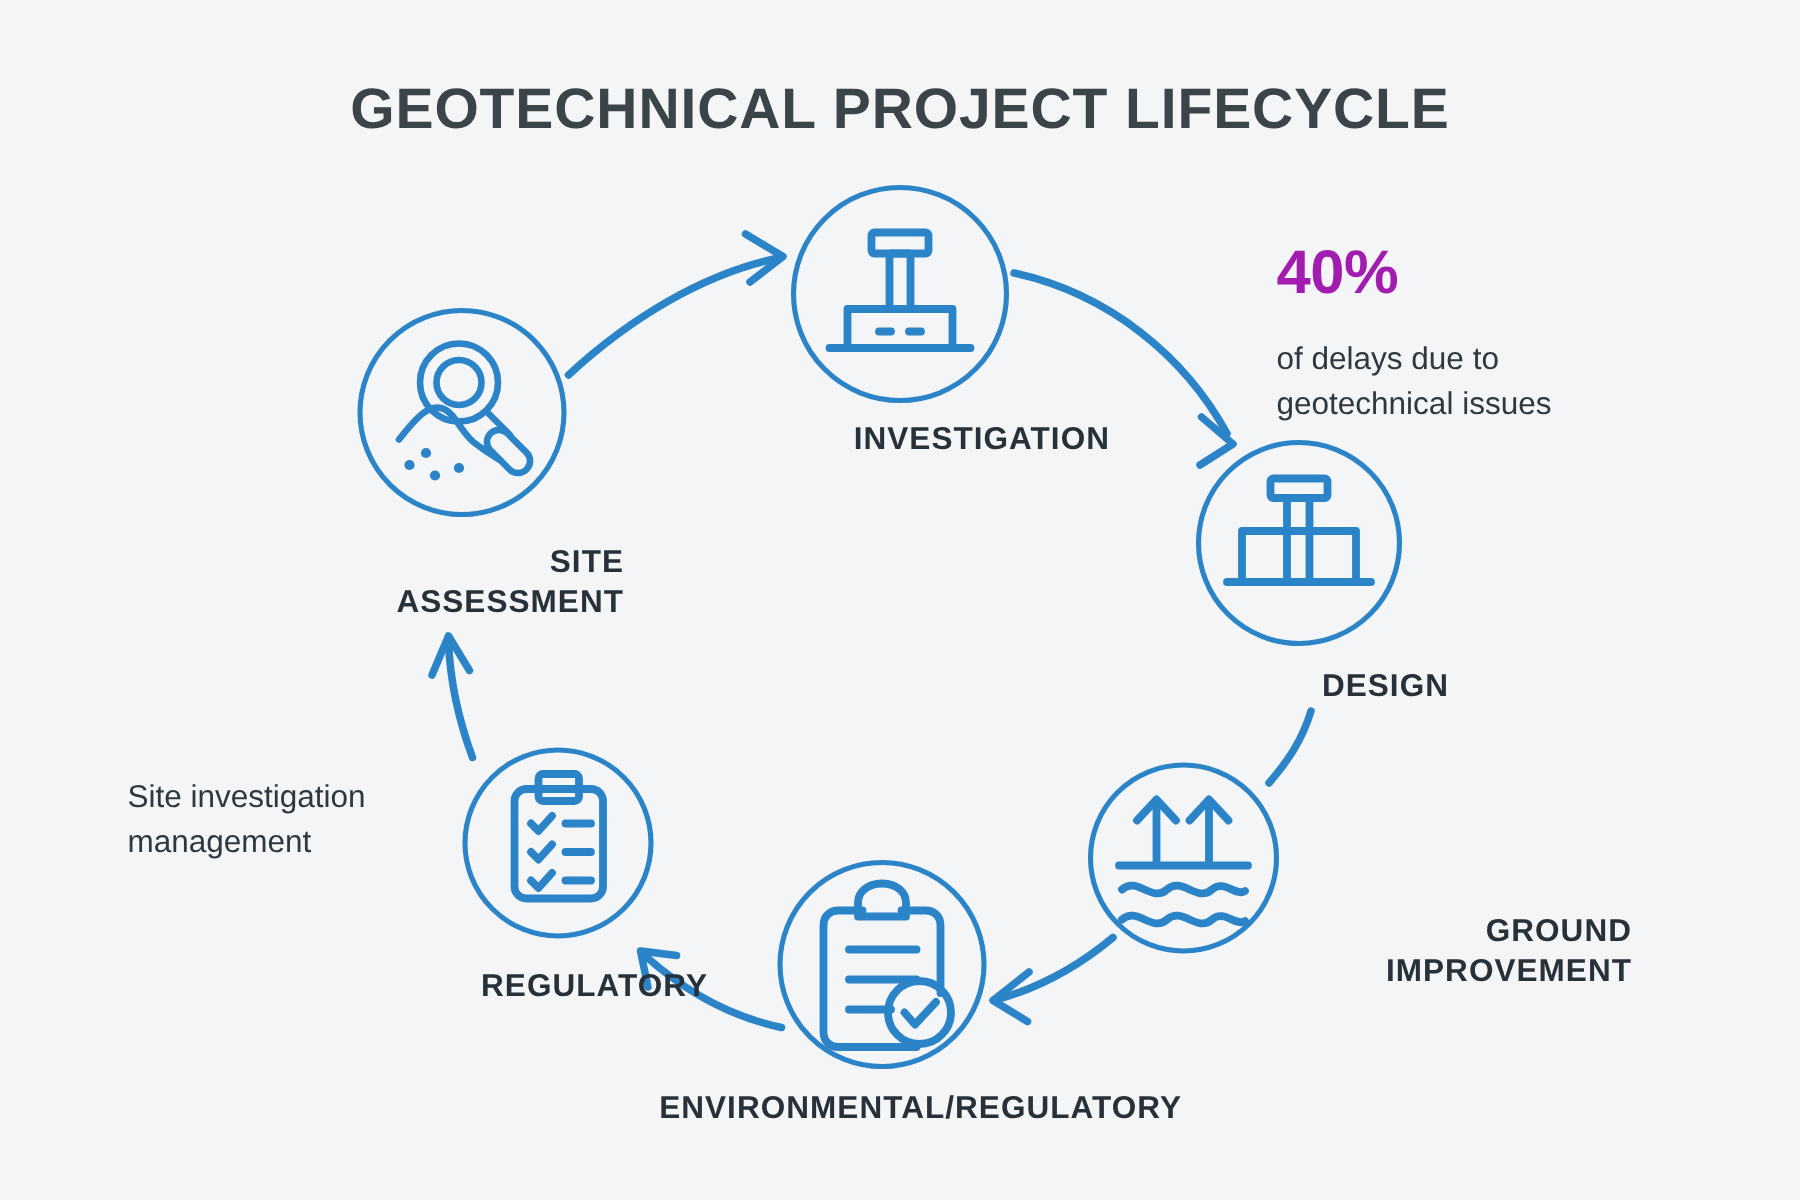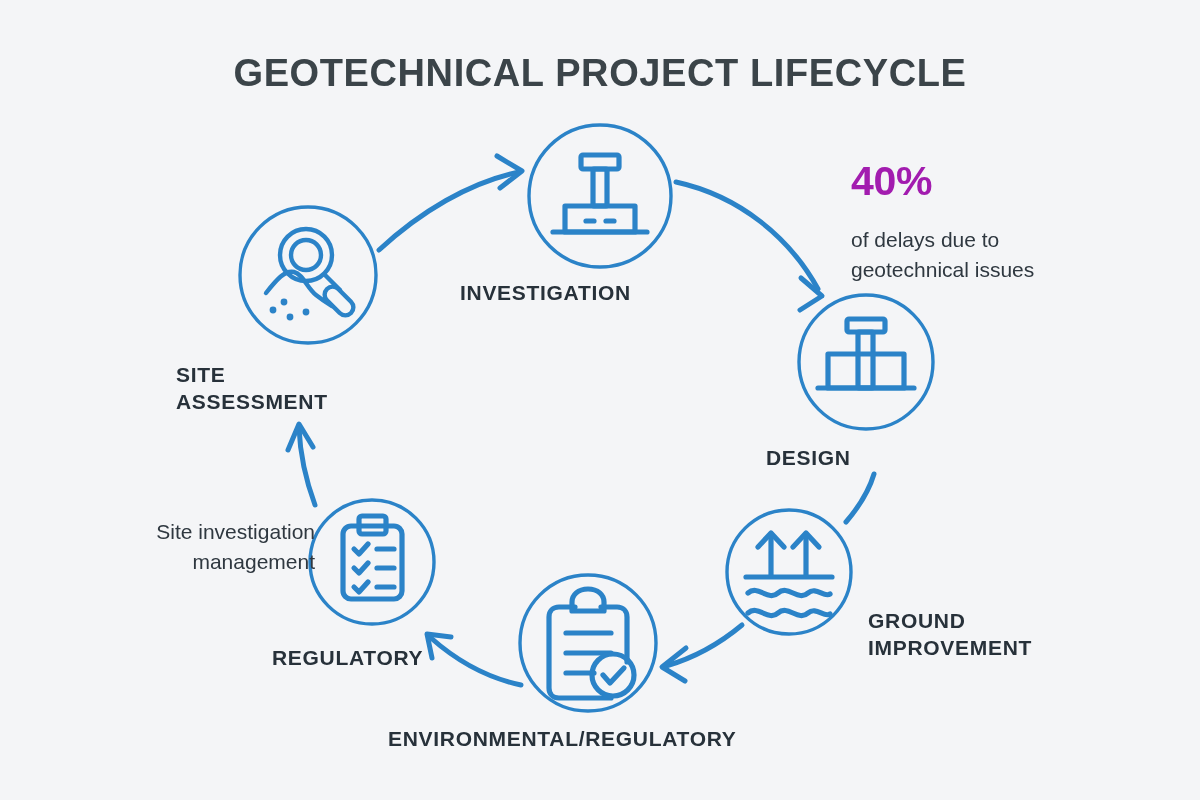--- a/index.html
+++ b/index.html
@@ -34,21 +34,21 @@
   }
   svg#diagram {
     position: absolute;
     top: 0;
     left: 0;
     width: 1200px;
     height: 800px;
   }
   .node-label {
     position: absolute;
-    text-align: left;
+    text-align: right;
     font-size: 21px;
     font-weight: bold;
     color: #27313a;
     letter-spacing: 0.7px;
     line-height: 1.28;
     font-family: "Liberation Sans", sans-serif;
   }
   .callout {
     position: absolute;
     font-family: "Liberation Sans", sans-serif;
@@ -204,41 +204,41 @@
   </div>
 
   <div class="node-label" style="left:460px; top:280px; width:280px;">
     <div>INVESTIGATION</div>
   </div>
 
   <div class="node-label" style="left:766px; top:445px; width:200px;">
     <div>DESIGN</div>
   </div>
 
-  <div class="node-label" style="left:868px; top:608px; width:220px; text-align:left;">
+  <div class="node-label" style="left:868px; top:608px; width:220px; text-align:right;">
     <div>GROUND</div>
     <div>IMPROVEMENT</div>
   </div>
 
   <div class="node-label" style="left:388px; top:726px; width:400px;">
     <div>ENVIRONMENTAL/REGULATORY</div>
   </div>
 
   <div class="node-label" style="left:272px; top:645px; width:200px;">
     <div>REGULATORY</div>
   </div>
 
   <div class="callout" style="left:851px; top:160px; width:300px;">
     <div class="stat-value">40%</div>
     <div class="stat-desc">
       <div>of delays due to</div>
       <div>geotechnical issues</div>
     </div>
   </div>
 
-  <div class="callout" style="left:85px; top:517px; width:230px;text-align:right;">
+  <div class="callout" style="left:85px; top:517px; width:230px;">
     <div class="note-text">
       <div>Site investigation</div>
       <div>management</div>
     </div>
   </div>
 
 </div>
 
 </body></html>

